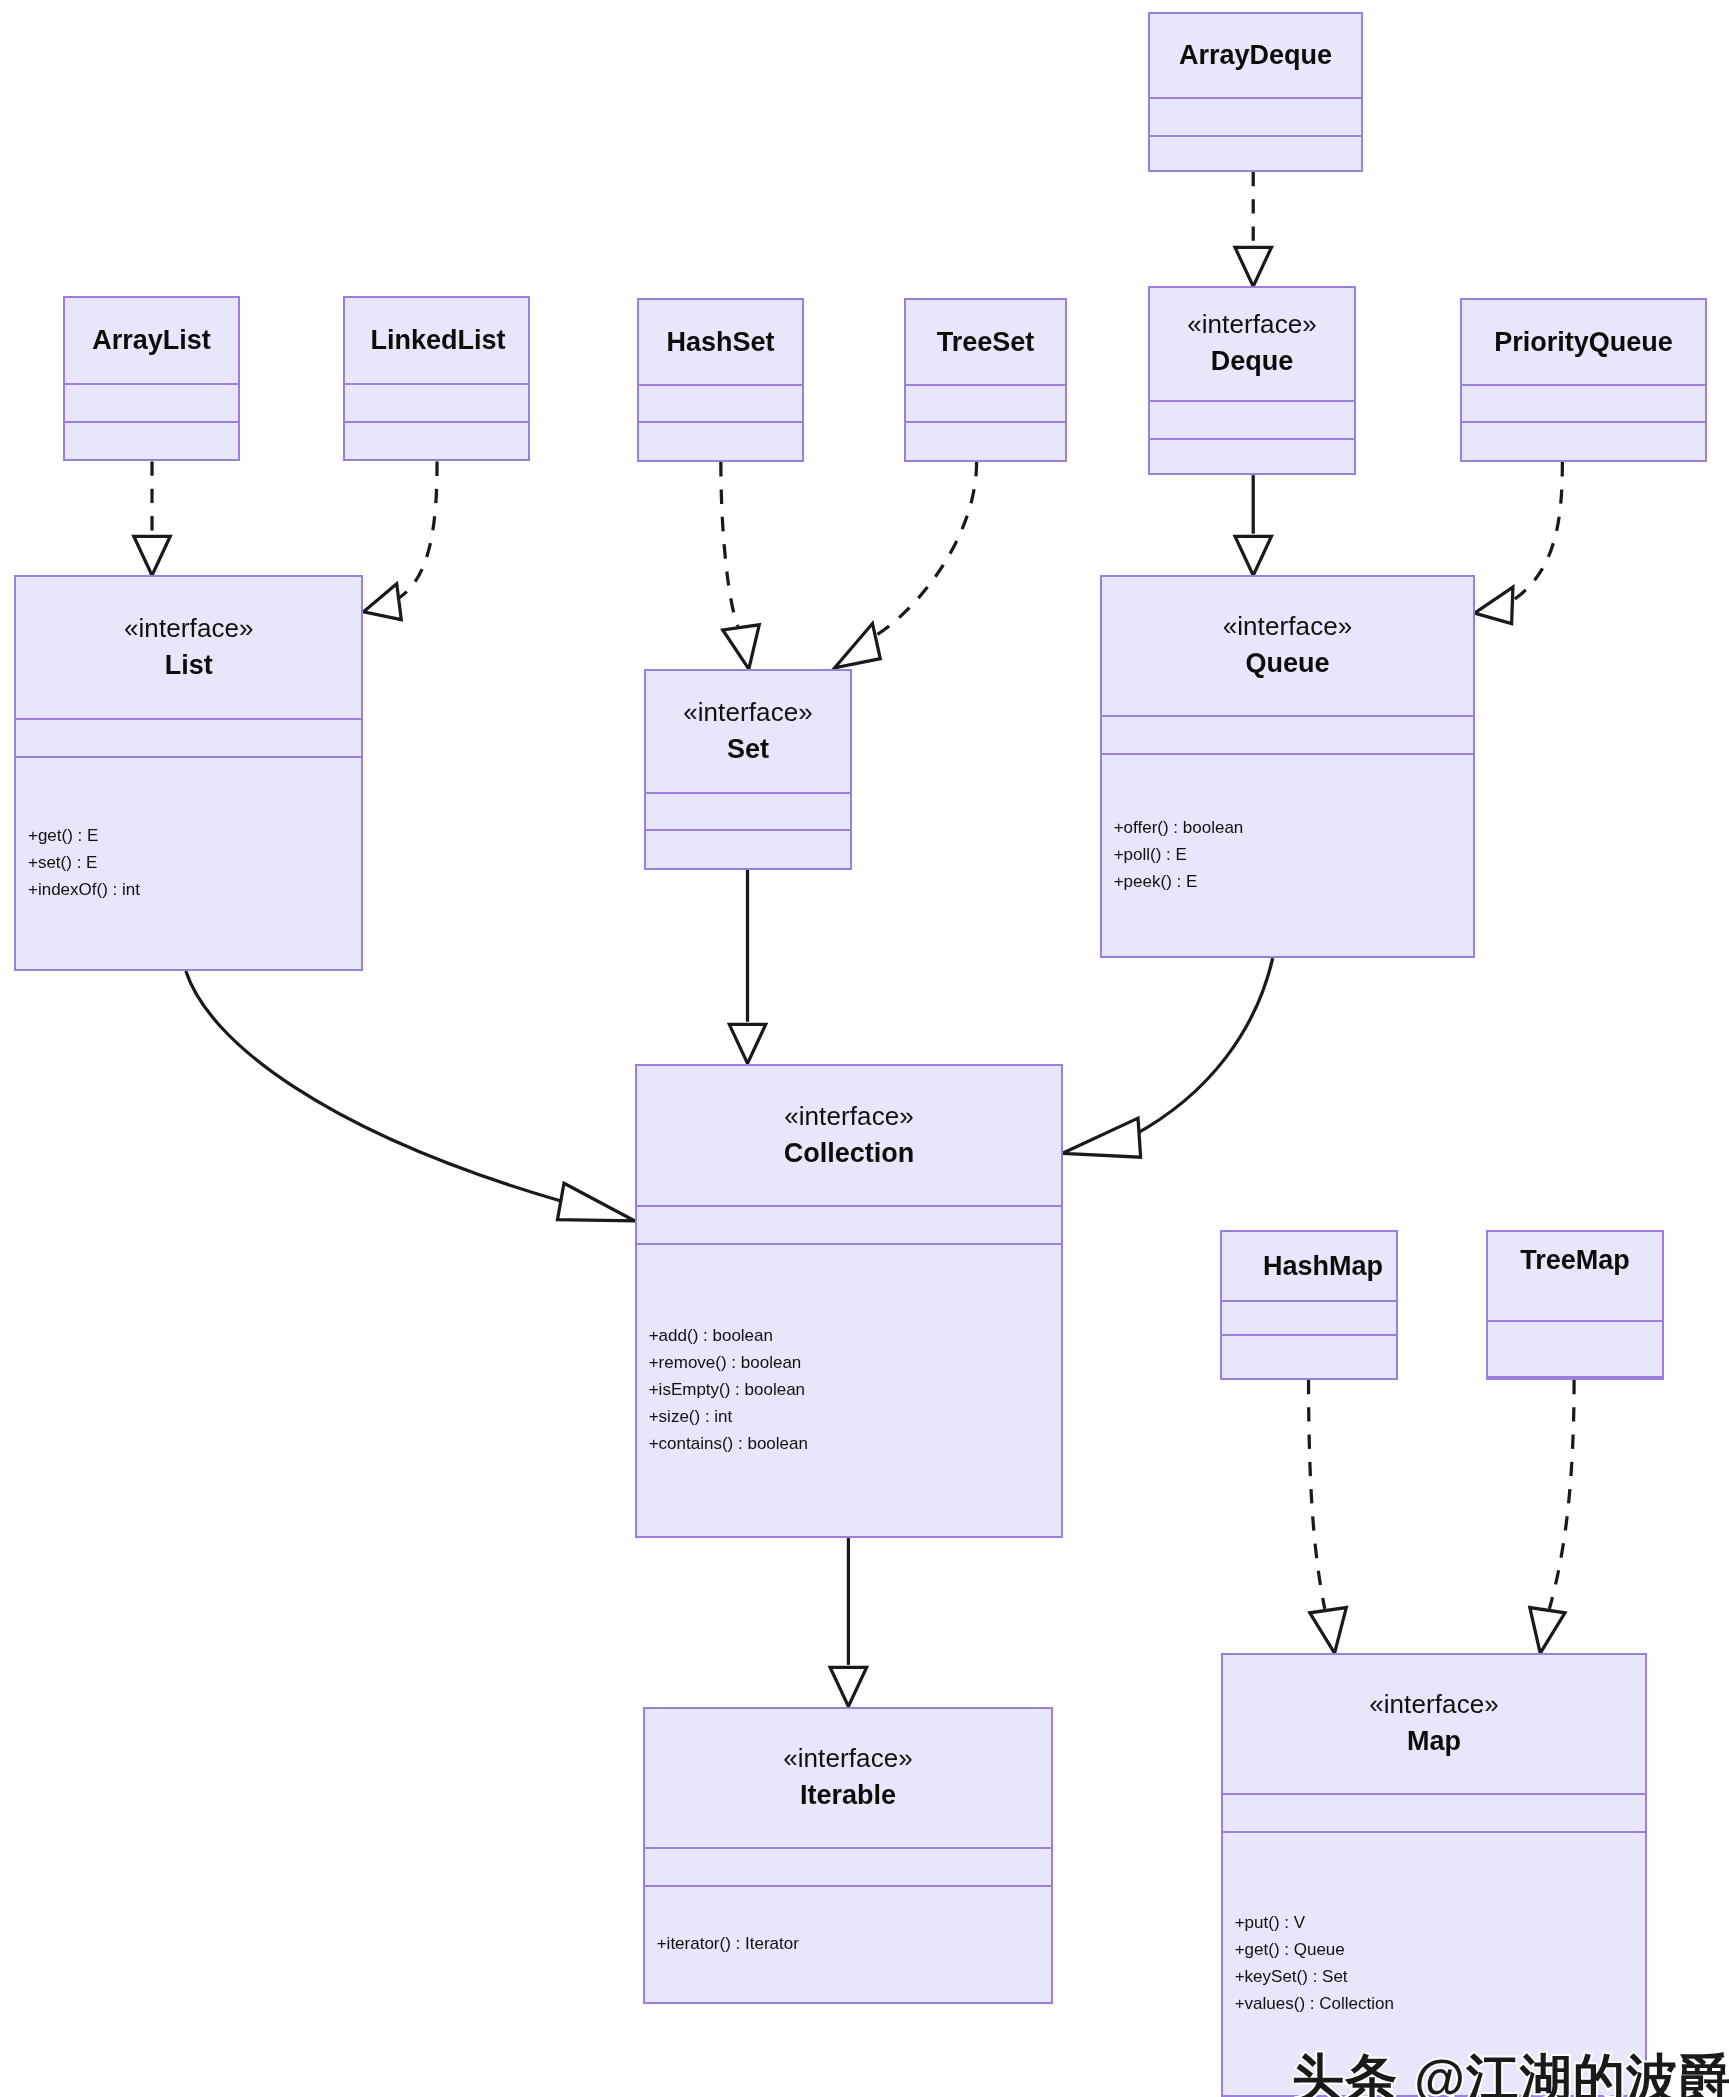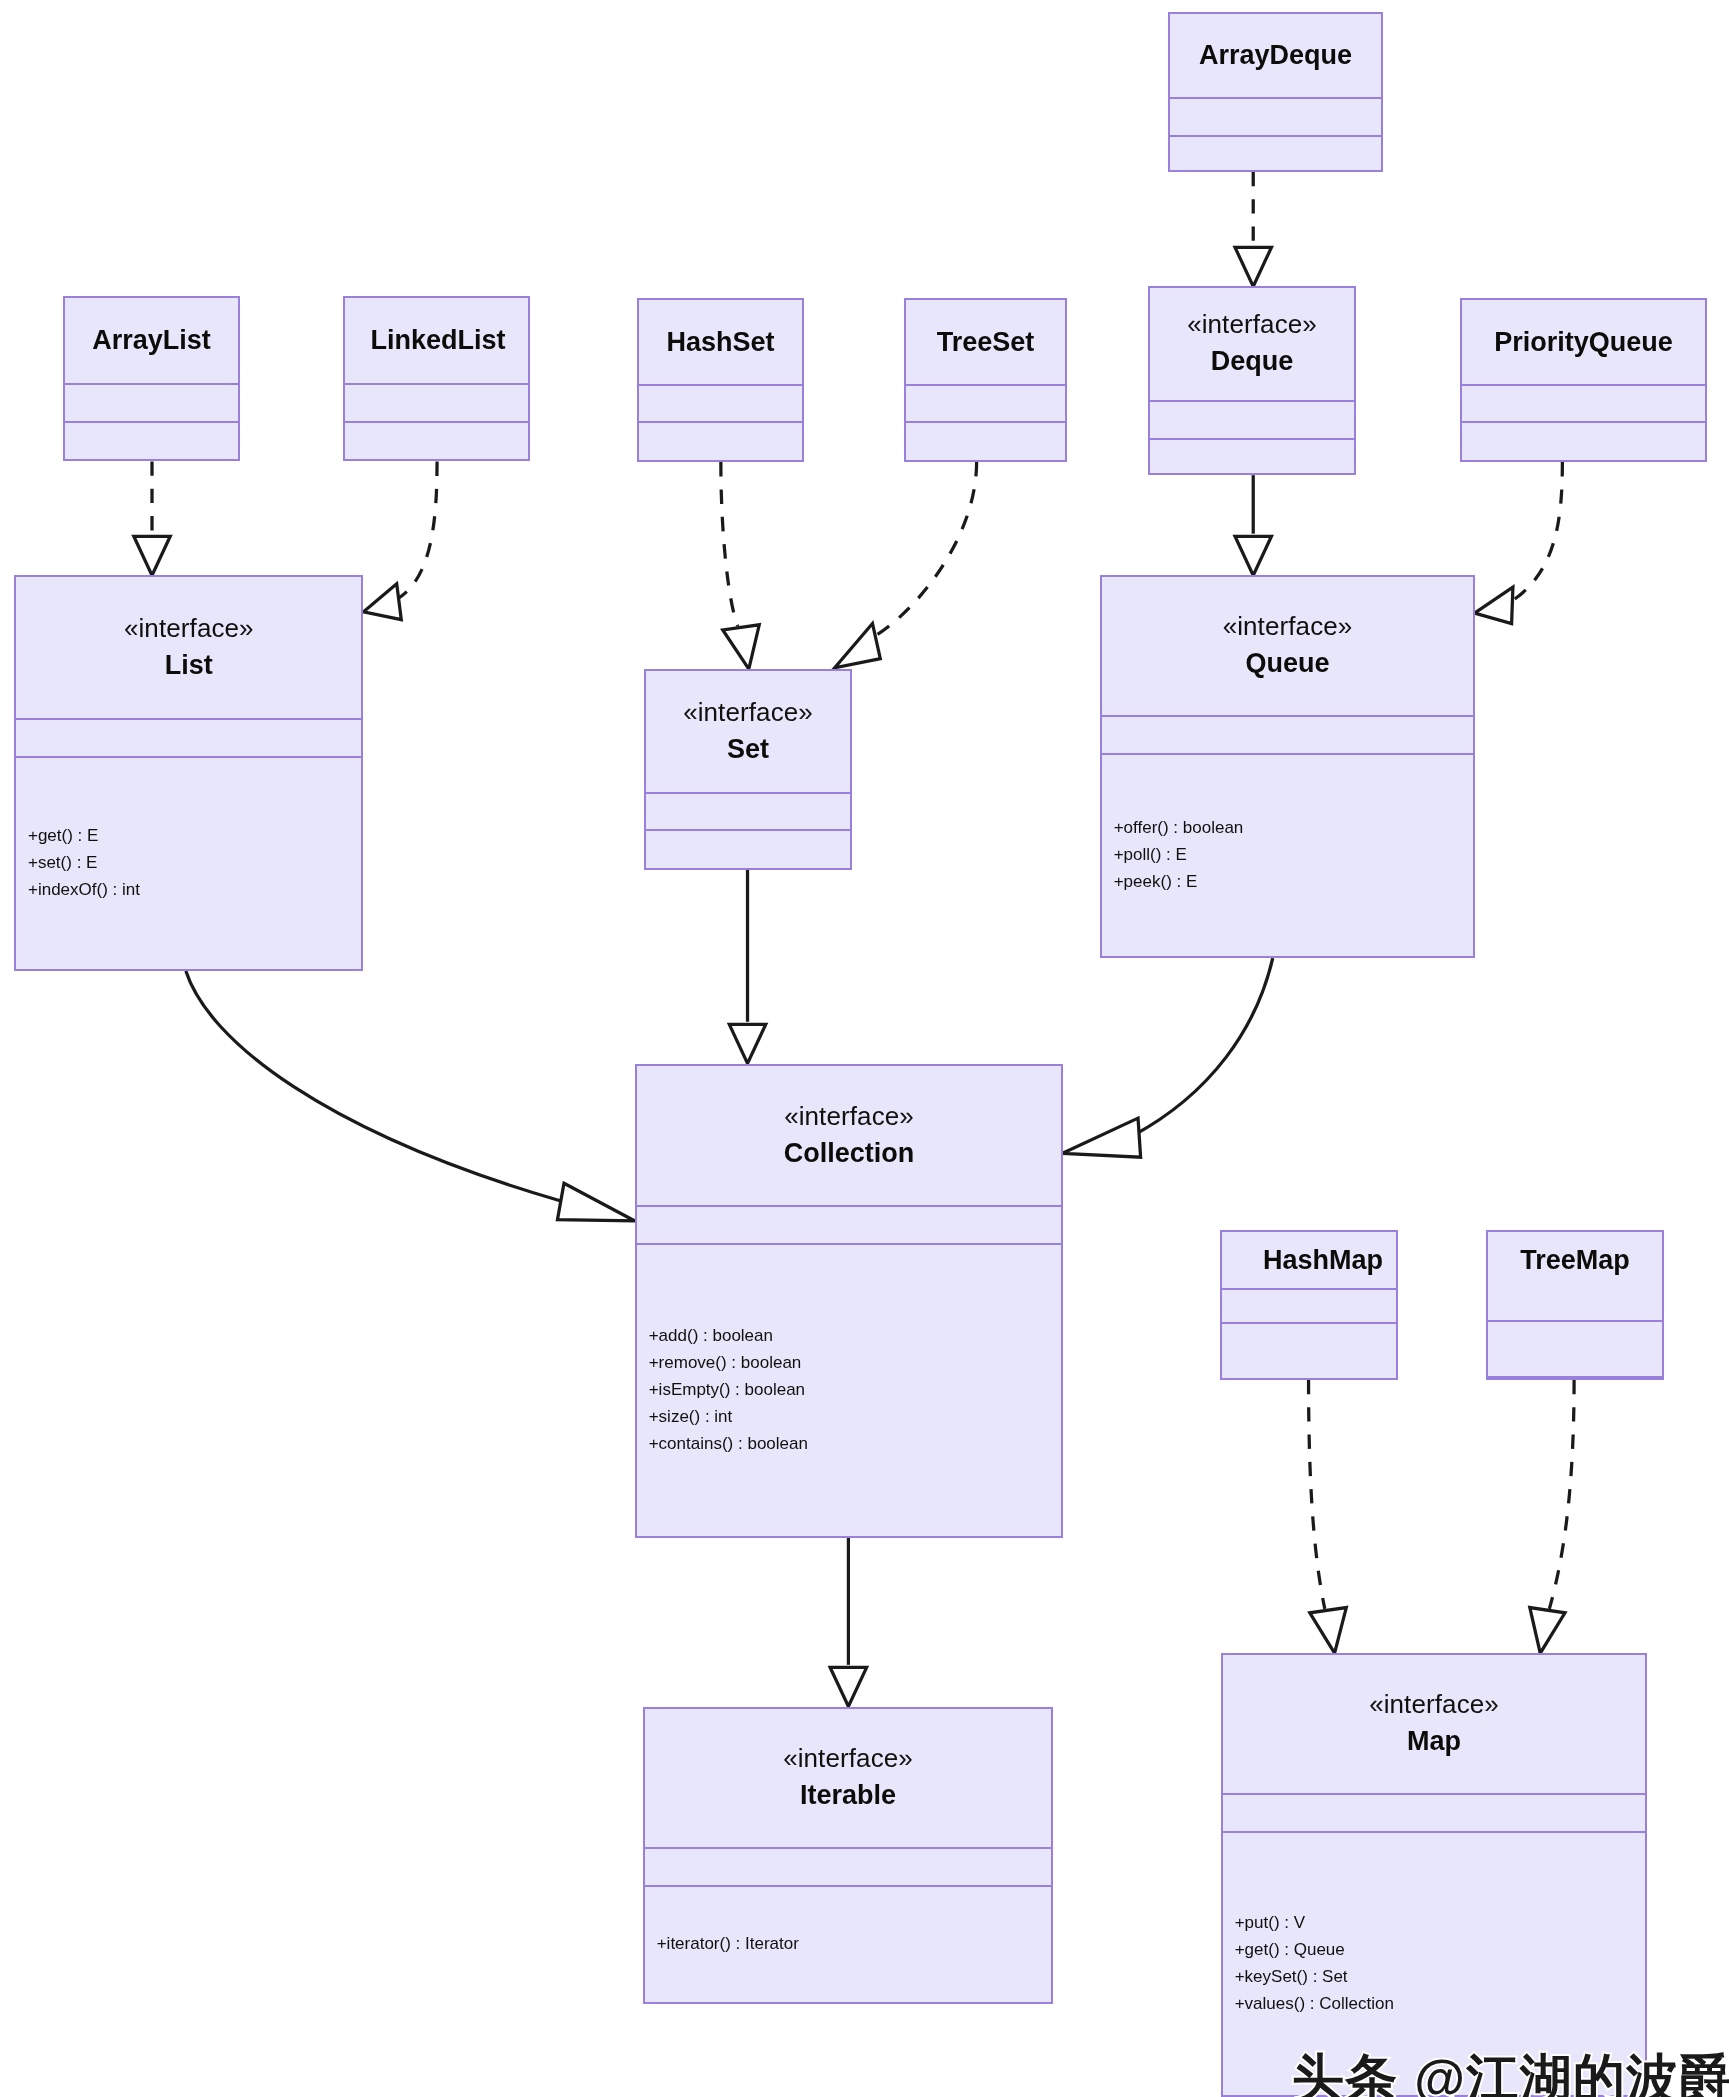--- a/index.html
+++ b/index.html
@@ -135,21 +135,21 @@
 
       <path d="M 2010,2120 C 2010,2300 2020,2400 2035,2472" stroke-dasharray="22 20"></path>
       <path d="M 2012,2478 L 2050,2540 L 2068,2470 z" fill="#ffffff" stroke-width="5"></path>
 
       <path d="M 2418,2120 C 2418,2300 2400,2400 2380,2472" stroke-dasharray="22 20"></path>
       <path d="M 2350,2470 L 2366,2540 L 2404,2478 z" fill="#ffffff" stroke-width="5"></path>
     </g>
   </svg>
 
   <div id="boxes">
-      <div class="uml-box" style="left: 1148px; top: 11.7px; width: 215px; height: 160px; margin-left: 20px;">
+      <div class="uml-box" style="left: 1148px; top: 11.7px; width: 215px; height: 160px;">
         <div class="uml-head" style="height: 83px;">
           <div class="cls-name no-stereo">ArrayDeque</div>
         </div>
         <div class="uml-compart empty" style="height: 38px;"></div>
         <div class="uml-compart empty" style="flex: 1 1 auto;"></div>
       </div>
       <div class="uml-box" style="left: 63px; top: 296px; width: 177px; height: 165px;">
         <div class="uml-head" style="height: 85px;">
           <div class="cls-name no-stereo">ArrayList</div>
         </div>
@@ -232,21 +232,21 @@
         <div class="uml-compart empty" style="height: 38px;"></div>
         <div class="uml-compart" style="flex: 1 1 auto; display: flex; flex-direction: column; justify-content: center;">
           <div class="member">+add() : boolean</div>
           <div class="member">+remove() : boolean</div>
           <div class="member">+isEmpty() : boolean</div>
           <div class="member">+size() : int</div>
           <div class="member">+contains() : boolean</div>
         </div>
       </div>
       <div class="uml-box" style="left: 1220px; top: 1230px; width: 178px; height: 150px;">
-        <div class="uml-head" style="height: 56px; margin-left: 28px;">
+        <div class="uml-head" style="height: 68px; margin-left: 28px;">
           <div class="cls-name no-stereo">HashMap</div>
         </div>
         <div class="uml-compart empty" style="height: 34px;"></div>
         <div class="uml-compart empty" style="flex: 1 1 auto;"></div>
       </div>
       <div class="uml-box" style="left: 1486px; top: 1230px; width: 178px; height: 150px; gap: 31px;">
         <div class="uml-head" style="height: 76px;">
           <div class="cls-name no-stereo">TreeMap</div>
         </div>
         <div class="uml-compart empty" style="height: 34px;"></div>

